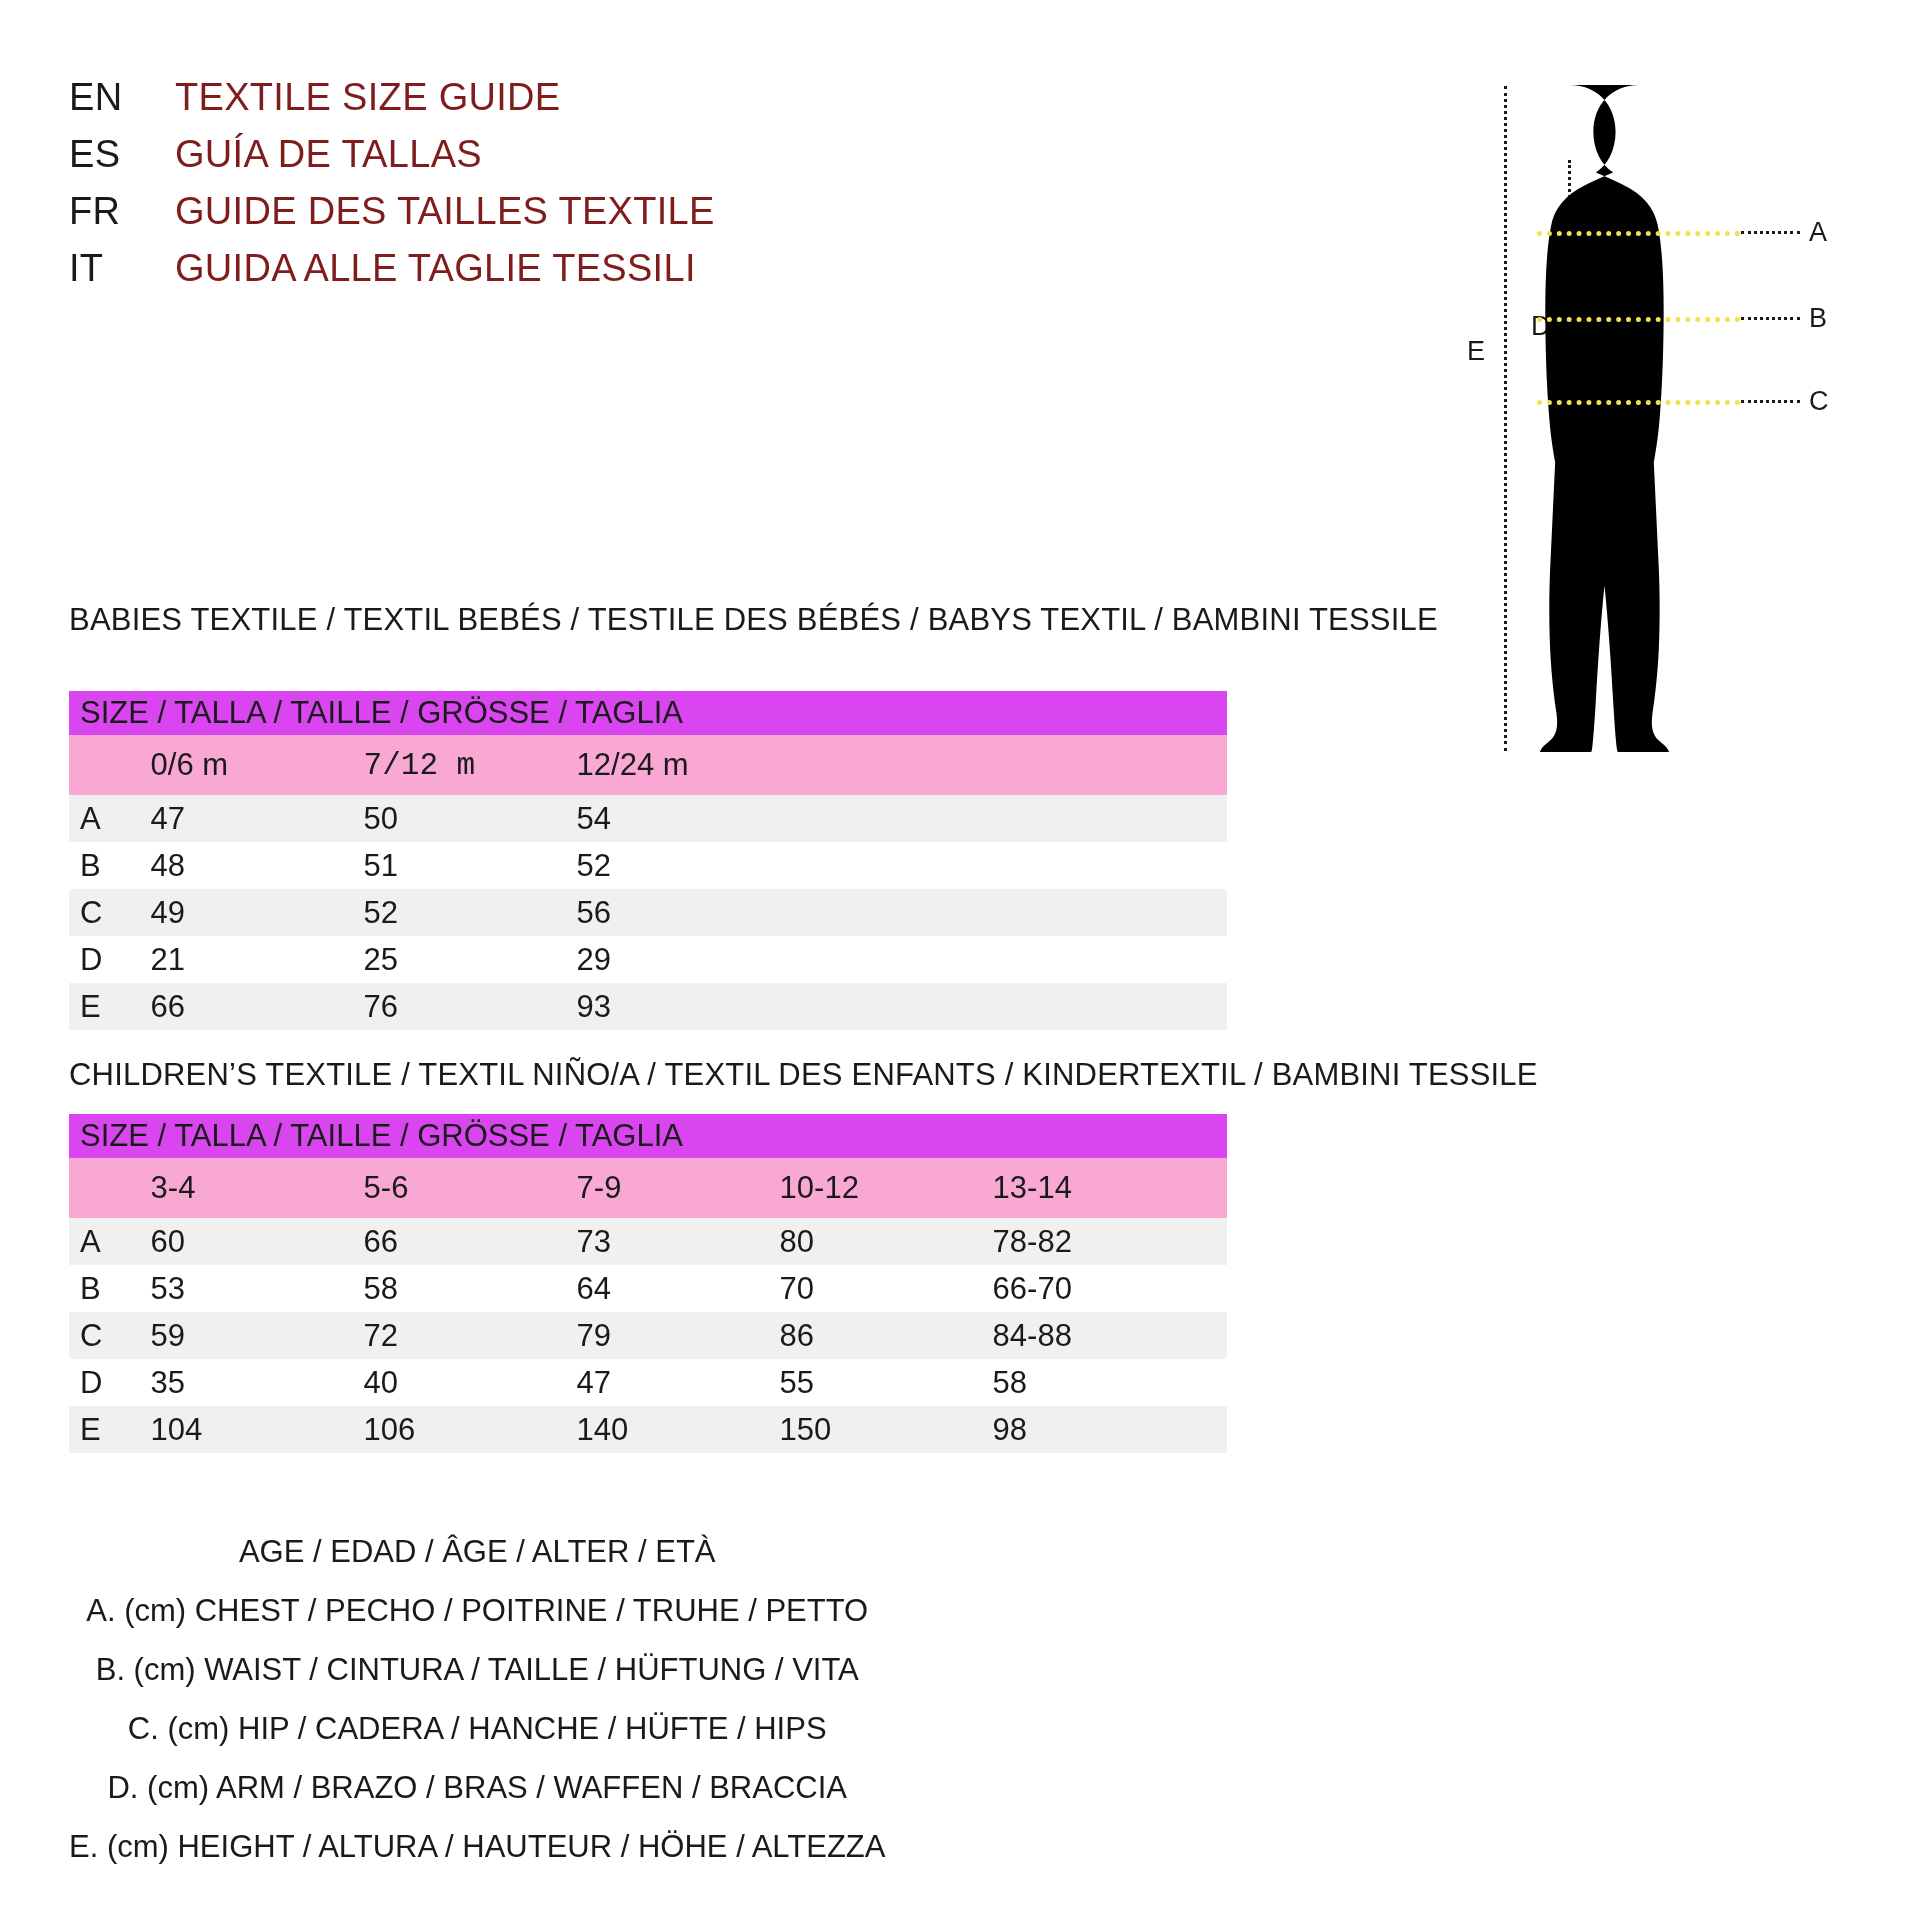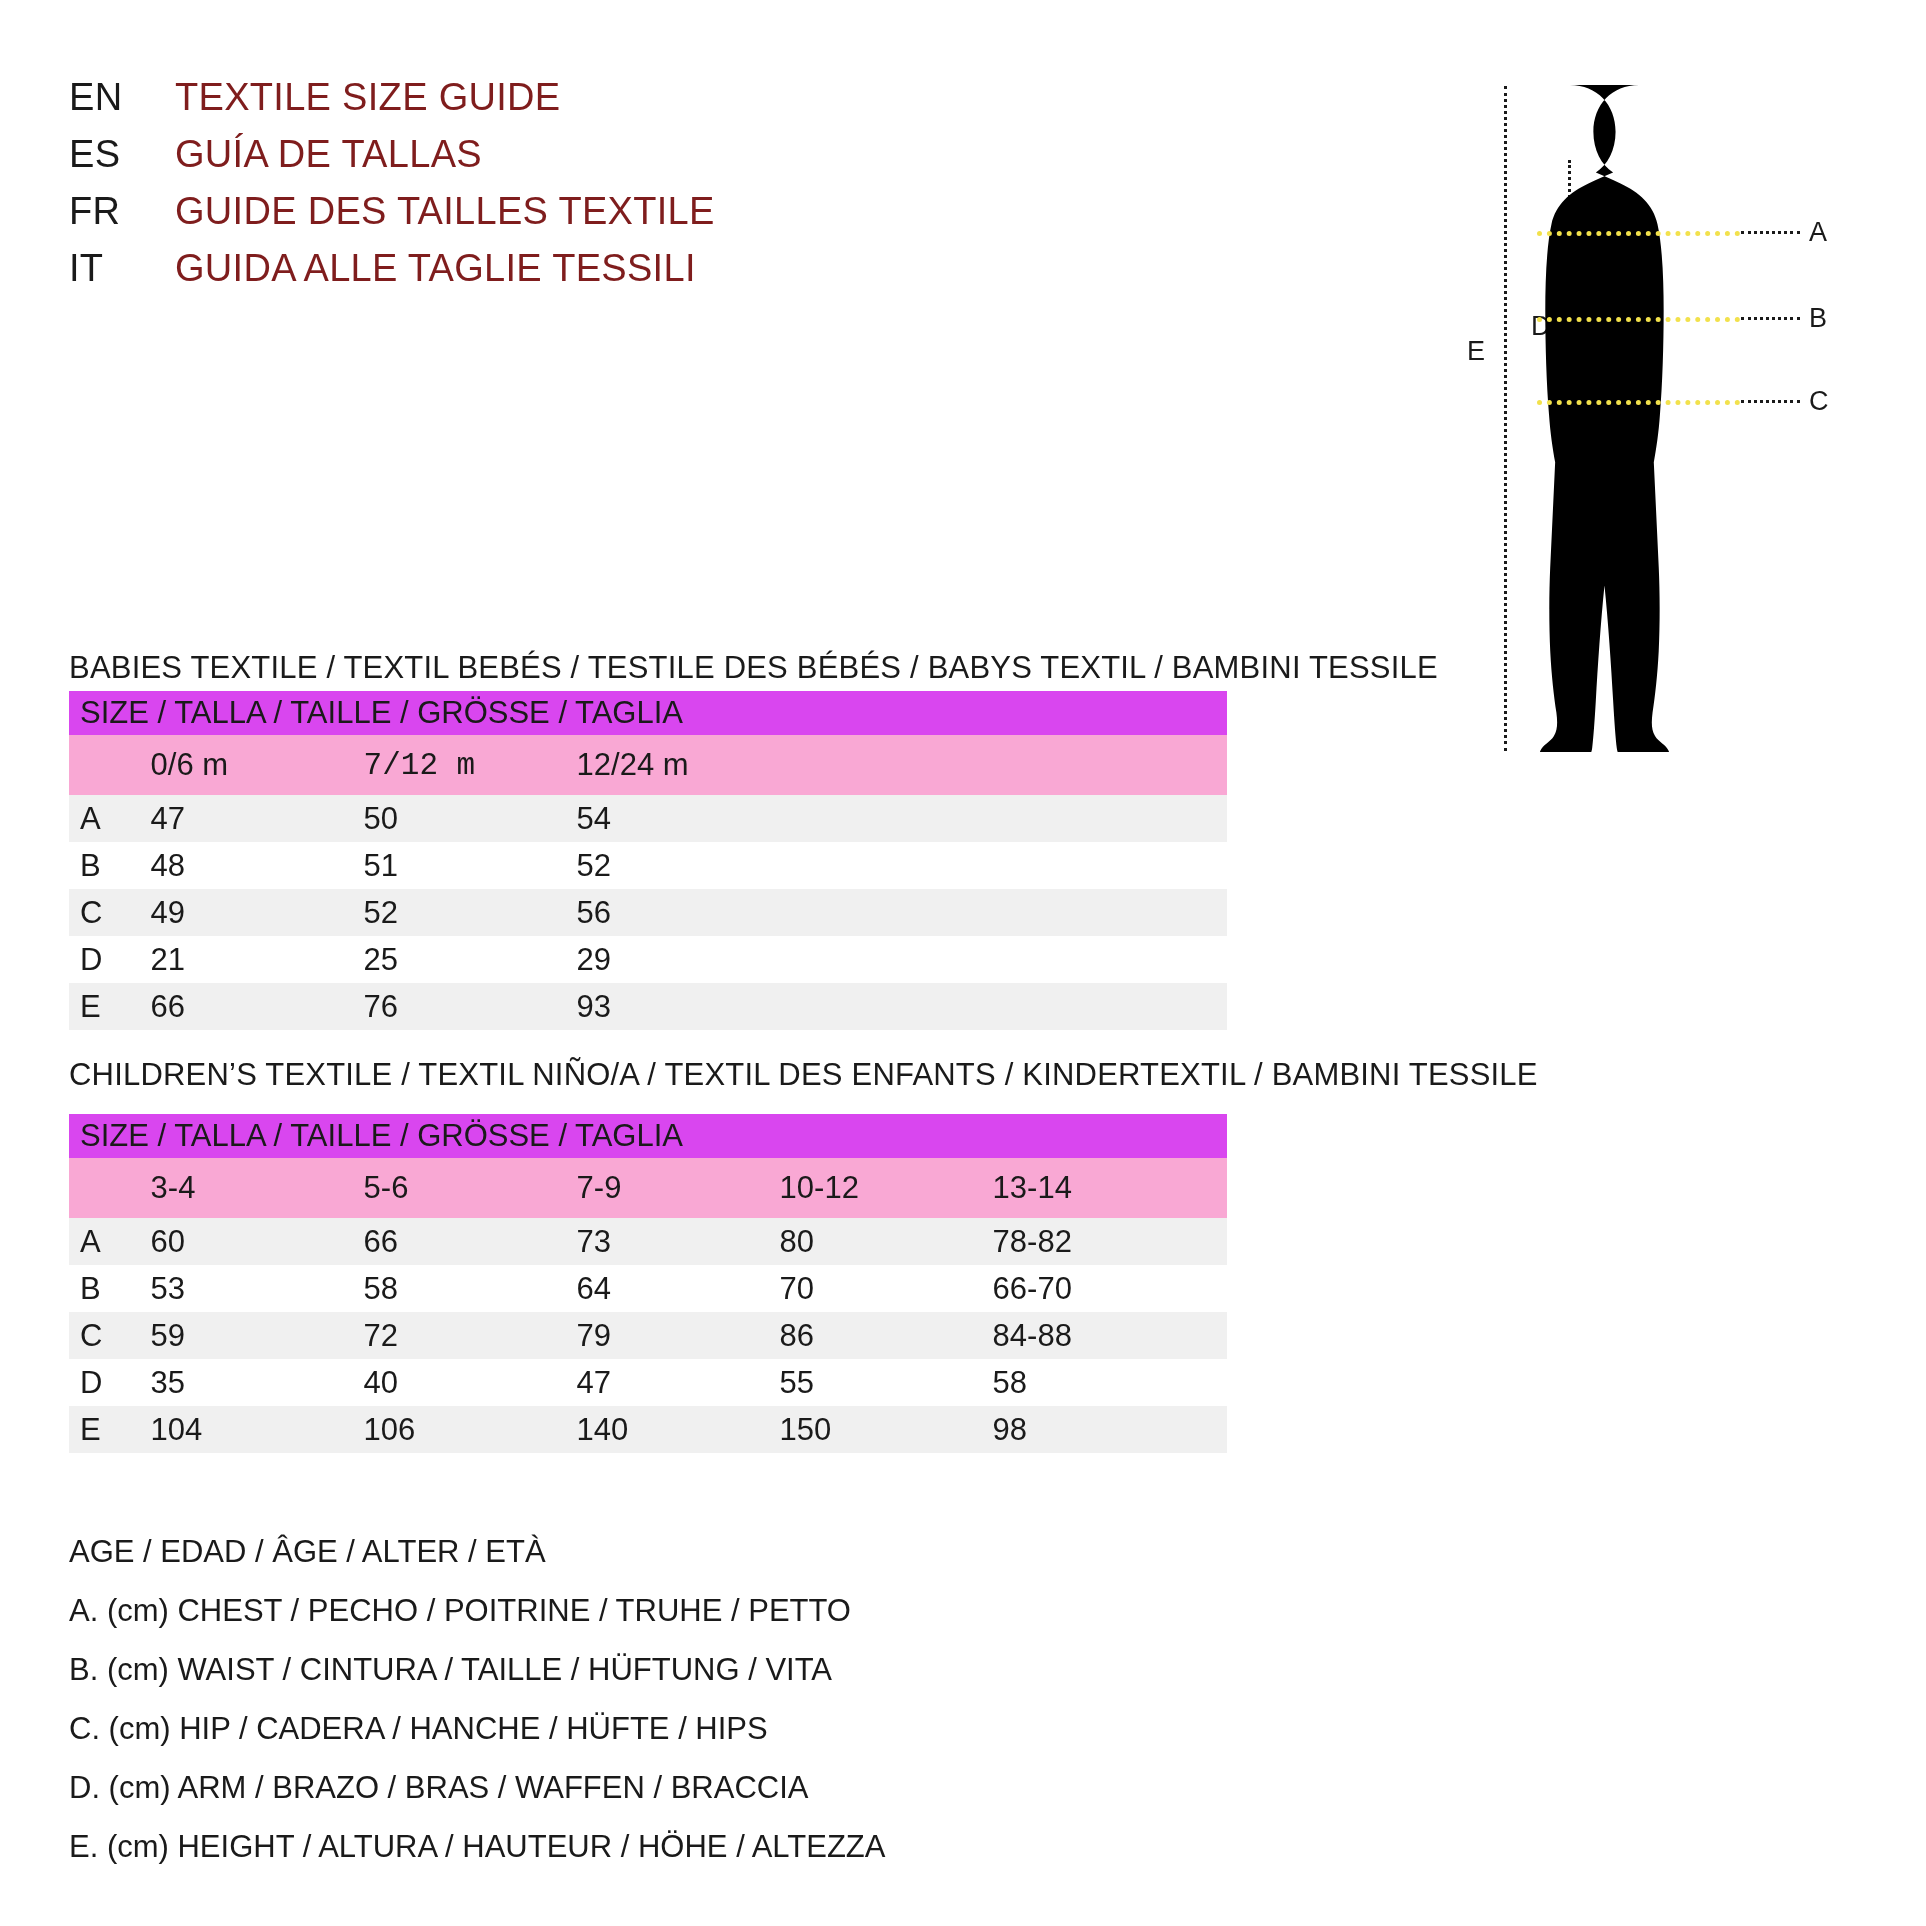--- a/index.html
+++ b/index.html
@@ -127,20 +127,21 @@
   .val-pad {
     display: inline-block;
     padding-left: 13.6px;
   }
 
   
   #legend {
     position: absolute;
     left: 69px;
     top: 1522px;
+    text-align: center;
   }
   .legend-line {
     font-size: 31px;
     line-height: 59px;
     color: #1a1a1a;
     white-space: nowrap;
   }
 </style>
 </head>
 <body>
@@ -199,21 +200,21 @@
 
   <div class="hline" style="left:336px; top:151px; width:59px;"></div>
   <div class="hline" style="left:336px; top:237px; width:59px;"></div>
   <div class="hline" style="left:336px; top:320px; width:59px;"></div>
 
   <div class="guide-letter" style="left:404px; top:137px;">A</div>
   <div class="guide-letter" style="left:404px; top:223px;">B</div>
   <div class="guide-letter" style="left:404px; top:306px;">C</div>
 </div>
 
-<div class="section-caption" style="left:69px; top:602px;margin-top:48px;">BABIES TEXTILE / TEXTIL BEBÉS / TESTILE DES BÉBÉS / BABYS TEXTIL / BAMBINI TESSILE</div>
+<div class="section-caption" style="left:69px; top:602px;">BABIES TEXTILE / TEXTIL BEBÉS / TESTILE DES BÉBÉS / BABYS TEXTIL / BAMBINI TESSILE</div>
 
 <table class="size-table" style="left:69px; top:691px; width:1158px;">
   <tbody>
     <tr class="hdr-row">
       <td colspan="4">SIZE / TALLA / TAILLE / GRÖSSE / TAGLIA</td>
     </tr>
     <tr class="col-row">
       <td class="c-label"></td>
       <td class="c-v" style="width:213px;"><span class="val-pad">0/6 m</span></td>
       <td class="c-v" style="width:213px;font-family:Liberation Mono, monospace;"><span class="val-pad">7/12 m</span></td>

